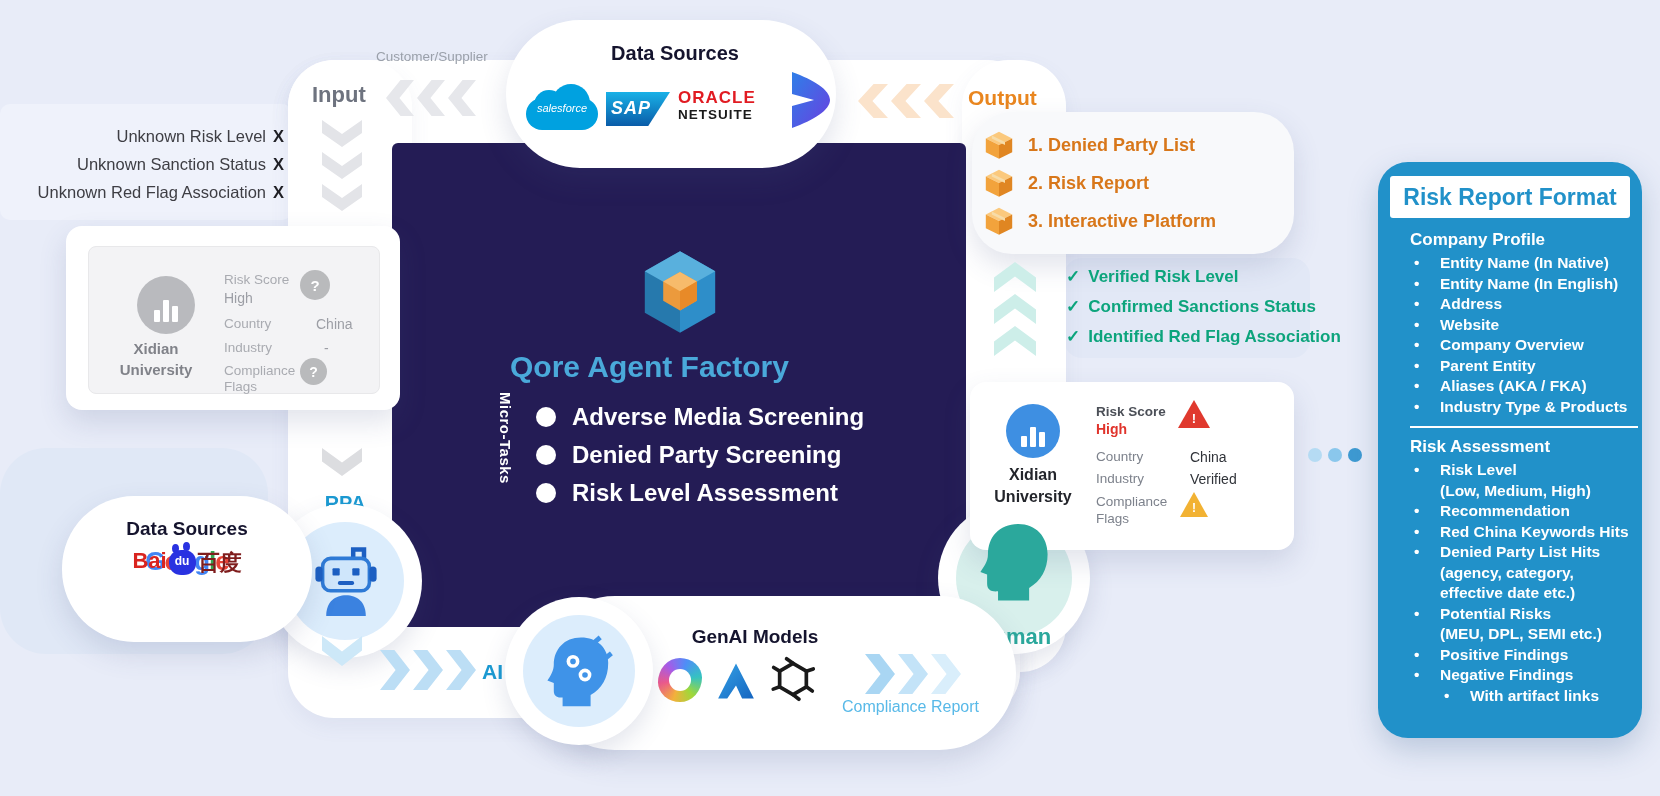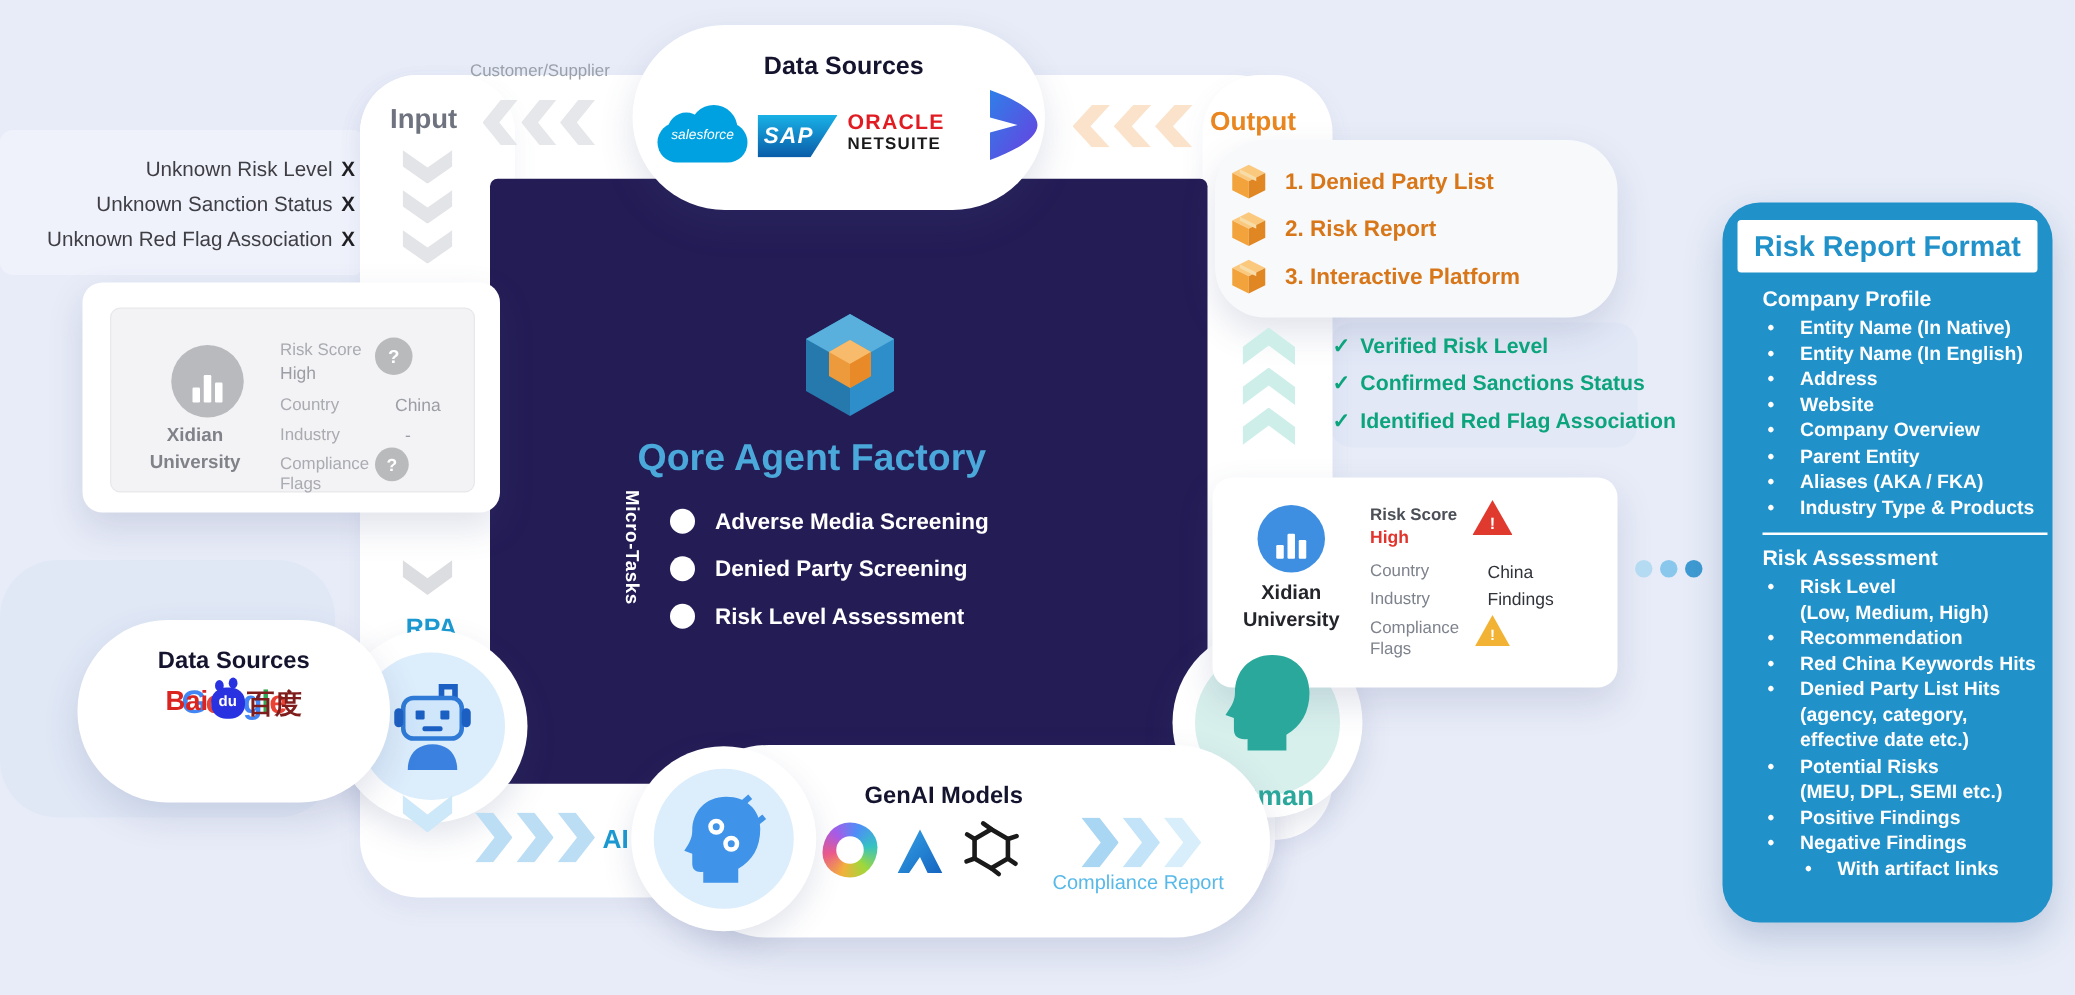--- a/index.html
+++ b/index.html
@@ -15,21 +15,21 @@
   .chev.d{clip-path:polygon(0 0,50% 52%,100% 0,100% 48%,50% 100%,0 48%);}
   .chev.u{clip-path:polygon(0 52%,50% 0,100% 52%,100% 100%,50% 48%,0 100%);}
   .warn{position:absolute;clip-path:polygon(50% 0,100% 100%,0 100%);display:flex;align-items:flex-end;justify-content:center;color:#fff;font-weight:bold;}
   .qcirc{position:absolute;border-radius:50%;background:#b9babc;color:#fff;font-weight:bold;display:flex;align-items:center;justify-content:center;}
   .bld{position:absolute;border-radius:50%;display:flex;align-items:flex-end;justify-content:center;gap:3px;padding-bottom:12px;box-sizing:border-box;}
   .bld span{display:block;width:6px;background:#fff;border-radius:1px;}
   .unknown-row{display:flex;justify-content:flex-end;font-size:16.5px;color:#3e3e44;line-height:28px;}
   .unknown-row b{color:#1f1f24;margin-left:7px;font-weight:bold;}
   .task-row{display:flex;align-items:center;gap:16px;height:38px;}
   .task-dot{width:20px;height:20px;border-radius:50%;background:#fff;flex:0 0 auto;}
-  .task-txt{color:#fff;font-weight:bold;font-size:18px;}
+  .task-txt{color:#fff;font-weight:bold;font-size:24px;}
   .out-row{display:flex;align-items:center;gap:14px;height:38px;}
   .out-txt{color:#d8771a;font-weight:bold;font-size:18px;}
   .check-row{display:flex;align-items:baseline;height:30px;font-size:17px;font-weight:600;color:#0ca47c;}
   .check-row .ck{margin-right:8px;font-weight:bold;}
   .cardlabel{position:absolute;font-size:13.5px;color:#7d828c;}
   .cardval{position:absolute;font-size:14px;color:#303339;}
   .glabel{position:absolute;font-size:13.5px;color:#a9abb1;}
   .gval{position:absolute;font-size:14px;color:#9c9ea5;}
   .rr-head{font-size:17px;font-weight:bold;color:#fff;margin:6px 0 3px 0;}
   .rr-item{display:flex;color:#fff;font-weight:600;font-size:15.5px;line-height:20.5px;}
@@ -244,21 +244,21 @@
   <div class="abs" style="left:958px;top:464px;width:150px;text-align:center;font-size:16px;font-weight:800;color:#23252b;line-height:22px;">
     <div>Xidian</div>
     <div>University</div>
   </div>
   <span class="cardlabel" style="left:1096px;top:404px;font-weight:600;color:#4b4f57;">Risk Score</span>
   <span class="cardval" style="left:1096px;top:421px;color:#e0342c;font-weight:bold;">High</span>
   <div class="warn" style="left:1178px;top:400px;width:32px;height:28px;background:#e0392e;font-size:13px;padding-bottom:2px;box-sizing:border-box;">!</div>
   <span class="cardlabel" style="left:1096px;top:449px;">Country</span>
   <span class="cardval" style="left:1190px;top:449px;">China</span>
   <span class="cardlabel" style="left:1096px;top:471px;">Industry</span>
-  <span class="cardval" style="left:1190px;top:471px;">Findings</span>
+  <span class="cardval" style="left:1190px;top:471px;">Verified</span>
   <span class="cardlabel" style="left:1096px;top:494px;">Compliance</span>
   <span class="cardlabel" style="left:1096px;top:511px;">Flags</span>
   <div class="warn" style="left:1180px;top:492px;width:28px;height:25px;background:#f2b233;font-size:12px;padding-bottom:2px;box-sizing:border-box;">!</div>
 
   <div class="abs" style="left:1308px;top:448px;display:flex;gap:6px;">
     <span style="width:14px;height:14px;border-radius:50%;background:#b5dbf3;"></span>
     <span style="width:14px;height:14px;border-radius:50%;background:#8ac7ec;"></span>
     <span style="width:14px;height:14px;border-radius:50%;background:#3e9ad2;"></span>
   </div>
 

